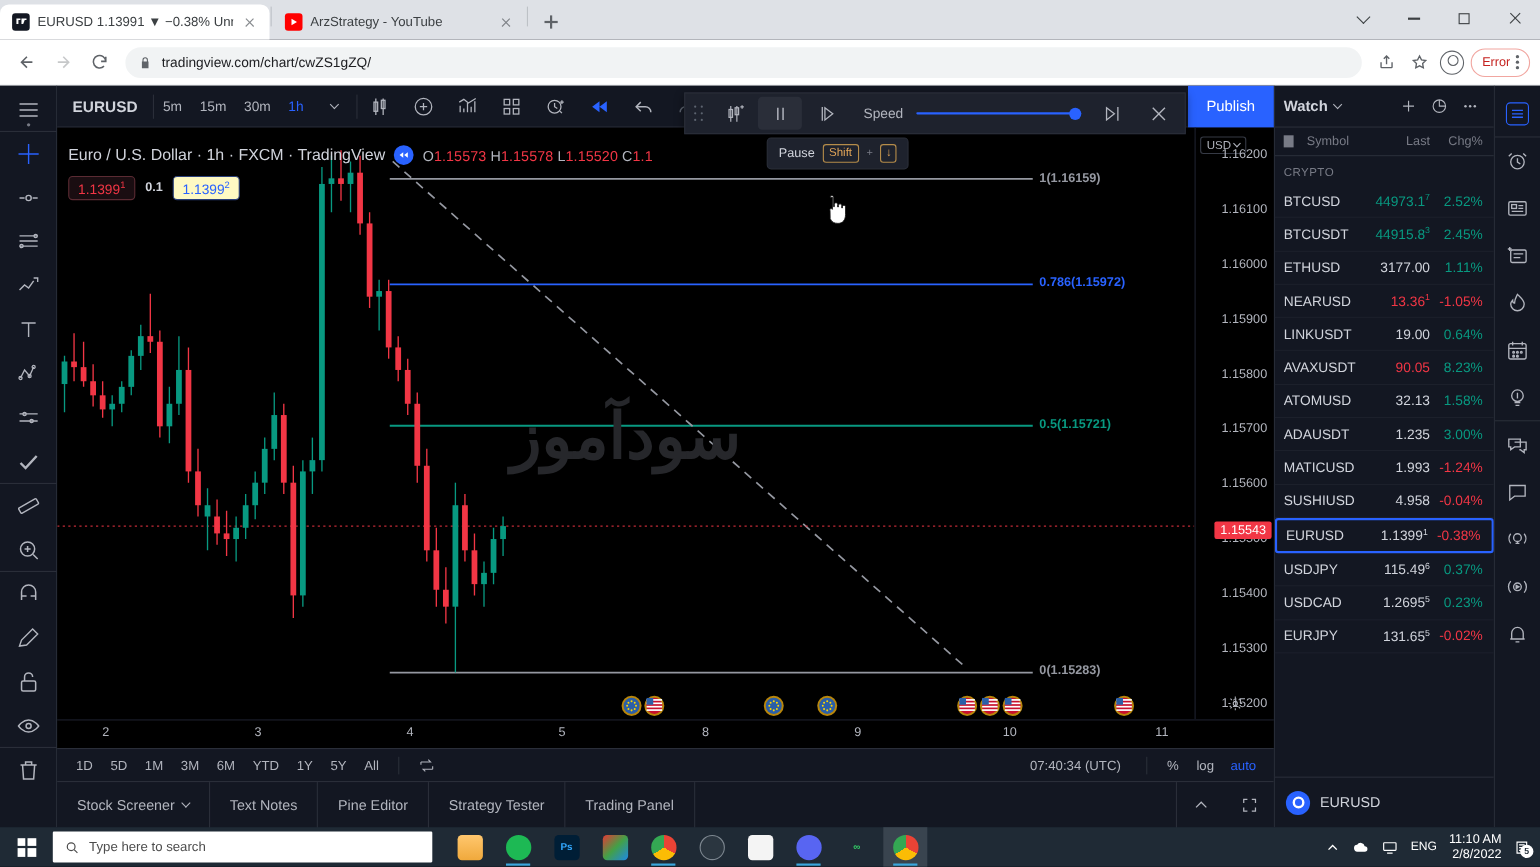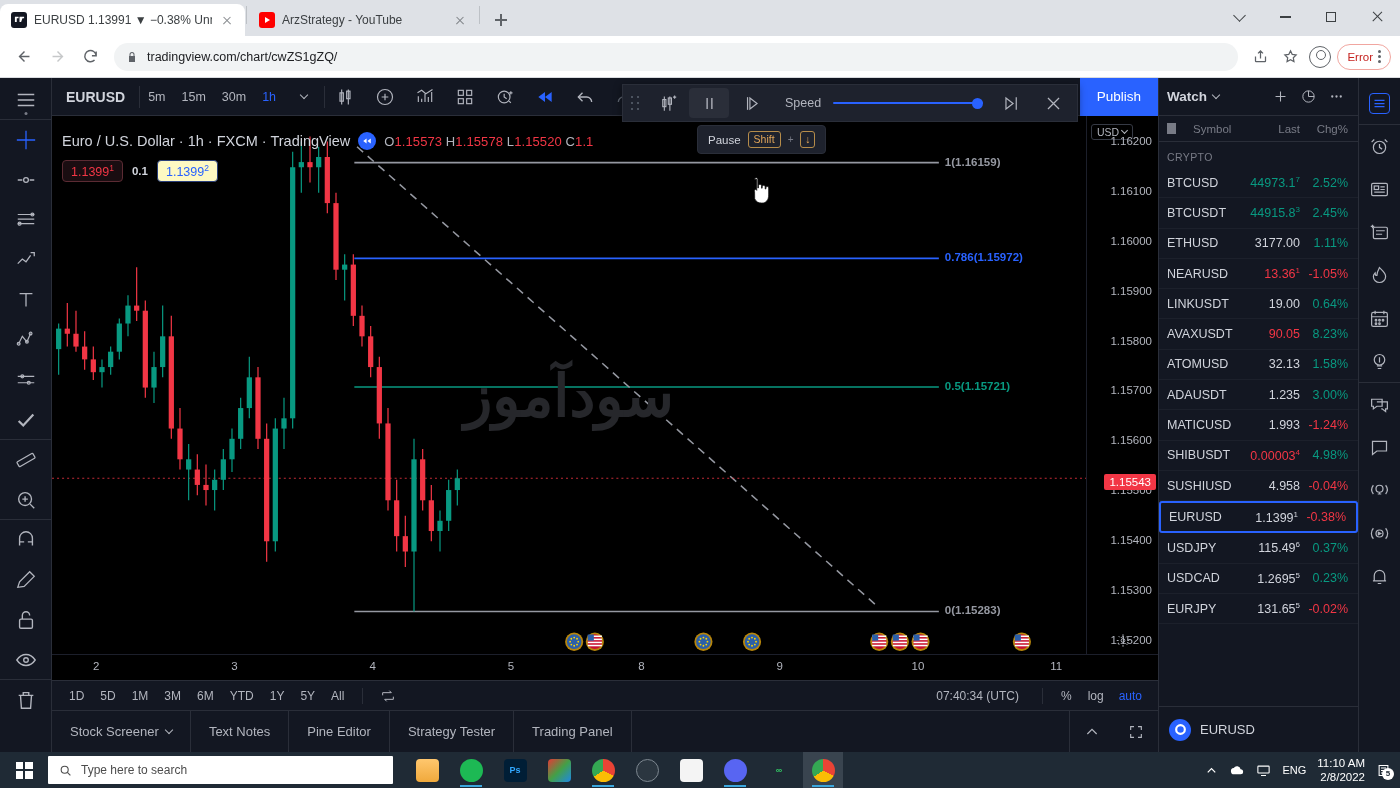--- a/index.html
+++ b/index.html
@@ -203,21 +203,21 @@
   .ptab-ic svg{width:16px;height:16px;}
 
   
   .tv-right{width:200px;background:#131722;border-left:1px solid #2a2e39;display:flex;flex-direction:column;}
   .wl-head{height:38px;display:flex;align-items:center;gap:0;padding:0 8px;border-bottom:1px solid #2a2e39;}
   .wl-title{font-size:13.5px;font-weight:bold;color:#d1d4dc;display:flex;align-items:center;gap:6px;}
   .wl-sp{flex:1;}
   .wl-ic{width:28px;height:28px;display:flex;align-items:center;justify-content:center;color:#b2b5be;}
   .wl-ic svg{width:17px;height:17px;}
   .wl-cols{height:26px;display:flex;align-items:center;font-size:11.5px;color:#787b86;padding:0 10px 0 8px;border-bottom:1px solid #2a2e39;}
-  .wl-cols .c-sym{flex:1;display:flex;align-items:center;gap:17px;}
+  .wl-cols .c-sym{flex:1;display:flex;align-items:center;gap:12px;}
   .wl-cols .c-last{width:58px;text-align:right;}
   .wl-cols .c-chg{width:48px;text-align:right;}
   .flag-ic{width:9px;height:11px;background:#787b86;display:inline-block;}
   .wl-group{font-size:10.5px;color:#787b86;padding:9px 8px 5px 8px;letter-spacing:.4px;}
   .wl-rows{flex:1;overflow:hidden;}
   .wl-row{
     height:30.3px;display:flex;align-items:center;padding:0 10px 0 8px;
     border-bottom:1px solid #1c202b;font-size:12.5px;position:relative;
   }
   .wl-row .s{flex:1;color:#d1d4dc;white-space:nowrap;overflow:hidden;}
@@ -934,25 +934,20 @@
             <span class="s">ADAUSDT</span>
             <span class="l neu">1.235</span>
             <span class="c up">3.00%</span>
           </div>
           <div class="wl-row">
             <span class="s">MATICUSD</span>
             <span class="l neu">1.993</span>
             <span class="c down">-1.24%</span>
           </div>
           <div class="wl-row">
-            <span class="s">SHIBUSDT</span>
-            <span class="l down">0.00003<sup style="font-size:8px">4</sup></span>
-            <span class="c up">4.98%</span>
-          </div>
-          <div class="wl-row">
             <span class="s">SUSHIUSD</span>
             <span class="l neu">4.958</span>
             <span class="c down">-0.04%</span>
           </div>
           <div class="wl-row sel">
             <span class="s">EURUSD</span>
             <span class="l neu">1.1399<sup style="font-size:8px">1</sup></span>
             <span class="c down">-0.38%</span>
           </div>
           <div class="wl-row">

